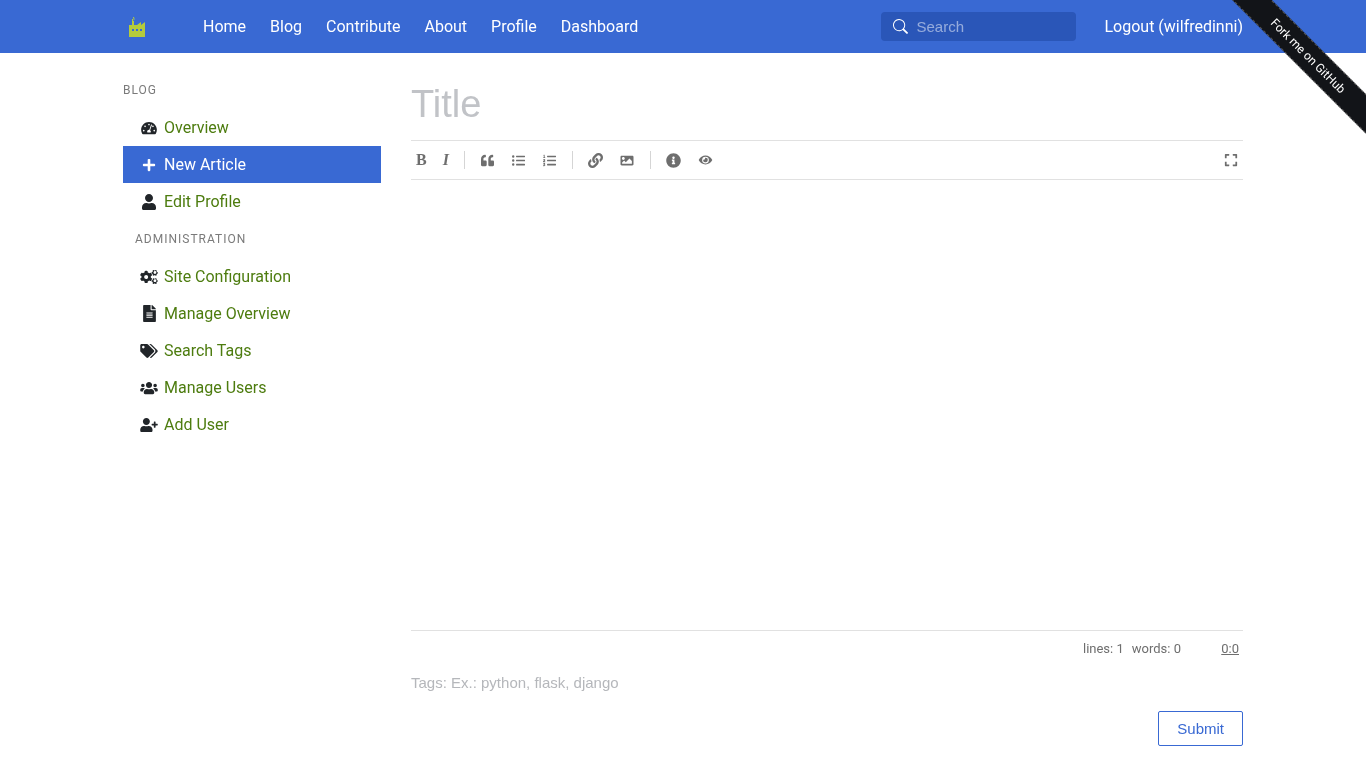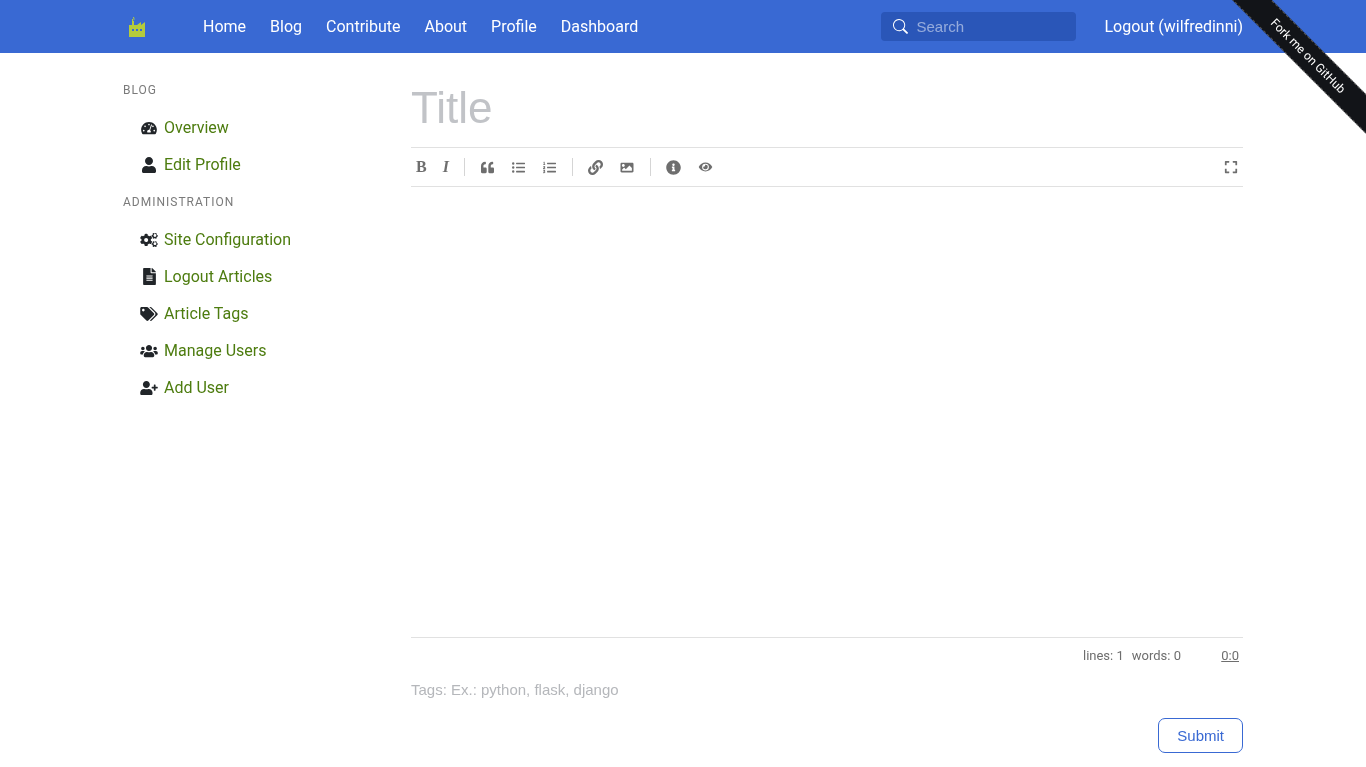--- a/index.html
+++ b/index.html
@@ -102,21 +102,21 @@
     .sidebar {
       width: 258px;
       flex-shrink: 0;
     }
     .sidebar-heading {
       color: #7a7a7a;
       font-size: 12px;
       letter-spacing: 1px;
       padding: 0 0 12px 0;
     }
-    .sidebar-heading.admin { margin-top: 12px; }
+    .sidebar-heading.admin { margin-top: 12px; margin-left: 12px; }
     .sidebar-list { list-style: none; }
     .sidebar-item {
       display: flex;
       align-items: center;
       padding: 9px 15px;
       color: #4d7c0f;
       font-size: 16px;
       cursor: pointer;
     }
     .sidebar-item .icon-slot {
@@ -133,21 +133,21 @@
     }
     .sidebar-item.active .icon-slot { color: #fff; }
     
     .main {
       flex: 1;
       padding-left: 30px;
     }
     .title-input {
       border: none;
       outline: none;
-      font-size: 44px;
+      font-size: 38px;
       font-weight: 300;
       color: #8b5cf6;
       width: 100%;
       padding-bottom: 14px;
     }
     .title-input::placeholder { color: #c1c3c7; }
     
     .editor-wrap {
       border-top: 1px solid #e1e1e1;
       border-bottom: 1px solid #e1e1e1;
@@ -198,21 +198,21 @@
       color: #212529;
       padding: 8px 0 14px 0;
     }
     .tags-input::placeholder { color: #b5b7bb; }
     
     .submit-wrap { display: flex; justify-content: flex-end; margin-top: 6px; margin-bottom: 28px; }
     .submit-btn {
       background: #fff;
       border: 1px solid #3969d3;
       color: #3969d3;
-      border-radius: 7px;
+      border-radius: 2px;
       padding: 8px 18px;
       font-size: 15px;
       cursor: pointer;
     }
   </style>
 </head>
 <body>
 
 <div class="navbar">
   <div class="navbar-inner">
@@ -250,20 +250,28 @@
     <div class="sidebar-heading">BLOG</div>
     <ul class="sidebar-list">
       <li class="sidebar-item">
         <span class="icon-slot">
           <svg width="18" height="14" viewBox="0 0 576 512">
               <path fill="currentColor" d="M288 32C129 32 0 161 0 320c0 52.8 14.3 102.3 39.1 144.8 5.6 9.6 16.3 15.2 27.4 15.2h443c11.1 0 21.8-5.6 27.4-15.2C561.8 422.3 576 372.8 576 320c0-159-129-288-288-288zm0 64c14.7 0 26.6 10.1 30.3 23.7-1.1 2.3-2.6 4.2-3.5 6.7l-9.2 27.7c-5.1 3.5-11 6-17.6 6-17.7 0-32-14.3-32-32S270.3 96 288 96zM96 384c-17.7 0-32-14.3-32-32s14.3-32 32-32 32 14.3 32 32-14.3 32-32 32zm48-160c-17.7 0-32-14.3-32-32s14.3-32 32-32 32 14.3 32 32-14.3 32-32 32zm246.8-72.4-61 182.9c15.8 12.6 26.2 31.7 26.2 53.5 0 12-3.6 23-9.1 32.6H229c-5.5-9.6-9.1-20.6-9.1-32.6 0-37.9 30.7-68.6 68.6-68.6 4.5 0 8.7.9 12.9 1.7l61-182.9c3.4-10.1 14.2-15.5 24.3-12.2s15.5 14.2 12.2 24.3l-8.1 24.3zM432 224c-17.7 0-32-14.3-32-32s14.3-32 32-32 32 14.3 32 32-14.3 32-32 32zm48 160c-17.7 0-32-14.3-32-32s14.3-32 32-32 32 14.3 32 32-14.3 32-32 32z"></path>
             </svg>
         </span>
         <span>Overview</span>
       </li>
+      <li class="sidebar-item active">
+        <span class="icon-slot">
+          <svg width="14" height="14" viewBox="0 0 448 512">
+              <path fill="currentColor" d="M416 208H272V64c0-17.7-14.3-32-32-32h-32c-17.7 0-32 14.3-32 32v144H32c-17.7 0-32 14.3-32 32v32c0 17.7 14.3 32 32 32h144v144c0 17.7 14.3 32 32 32h32c17.7 0 32-14.3 32-32V304h144c17.7 0 32-14.3 32-32v-32c0-17.7-14.3-32-32-32z"></path>
+            </svg>
+        </span>
+        <span>New Article</span>
+      </li>
       <li class="sidebar-item">
         <span class="icon-slot">
           <svg width="14" height="16" viewBox="0 0 448 512">
               <path fill="currentColor" d="M224 256c70.7 0 128-57.3 128-128S294.7 0 224 0 96 57.3 96 128s57.3 128 128 128zm89.6 32h-16.7c-22.2 10.2-46.9 16-72.9 16s-50.6-5.8-72.9-16h-16.7C60.2 288 0 348.2 0 422.4V464c0 26.5 21.5 48 48 48h352c26.5 0 48-21.5 48-48v-41.6c0-74.2-60.2-134.4-134.4-134.4z"></path>
             </svg>
         </span>
         <span>Edit Profile</span>
       </li>
     </ul>
     <div class="sidebar-heading admin">ADMINISTRATION</div>
@@ -275,29 +283,29 @@
             </svg>
         </span>
         <span>Site Configuration</span>
       </li>
       <li class="sidebar-item">
         <span class="icon-slot">
           <svg width="13" height="17" viewBox="0 0 384 512">
               <path fill="currentColor" d="M224 136V0H24C10.7 0 0 10.7 0 24v464c0 13.3 10.7 24 24 24h336c13.3 0 24-10.7 24-24V160H248c-13.2 0-24-10.8-24-24zm64 236c0 6.6-5.4 12-12 12H108c-6.6 0-12-5.4-12-12v-8c0-6.6 5.4-12 12-12h168c6.6 0 12 5.4 12 12v8zm0-64c0 6.6-5.4 12-12 12H108c-6.6 0-12-5.4-12-12v-8c0-6.6 5.4-12 12-12h168c6.6 0 12 5.4 12 12v8zm0-72v8c0 6.6-5.4 12-12 12H108c-6.6 0-12-5.4-12-12v-8c0-6.6 5.4-12 12-12h168c6.6 0 12 5.4 12 12zm96-114.1v6.1H256V0h6.1c6.4 0 12.5 2.5 17 7l97.9 98c4.5 4.5 7 10.6 7 16.9z"></path>
             </svg>
         </span>
-        <span>Logout Articles</span>
+        <span>Manage Overview</span>
       </li>
       <li class="sidebar-item">
         <span class="icon-slot">
           <svg width="18" height="14" viewBox="0 0 640 512">
               <path fill="currentColor" d="M497.9 225.9L286.1 14.1A48 48 0 0 0 252.1 0H48C21.5 0 0 21.5 0 48v204.1a48 48 0 0 0 14.1 34l211.8 211.8c18.7 18.7 49.1 18.7 67.9 0l204.1-204.1c18.8-18.7 18.8-49.1 0-67.9zM112 160c-26.5 0-48-21.5-48-48s21.5-48 48-48 48 21.5 48 48-21.5 48-48 48zm513.9 133.8L421.8 497.9c-18.7 18.7-49.1 18.7-67.9 0l-.4-.4L527.6 323.4c17-17 26.4-39.6 26.4-63.6s-9.4-46.6-26.4-63.6L331.4 0h48.7a48 48 0 0 1 34 14.1l211.8 211.8c18.8 18.7 18.8 49.1 0 67.9z"></path>
             </svg>
         </span>
-        <span>Article Tags</span>
+        <span>Search Tags</span>
       </li>
       <li class="sidebar-item">
         <span class="icon-slot">
           <svg width="20" height="14" viewBox="0 0 640 512">
               <path fill="currentColor" d="M96 224c35.3 0 64-28.7 64-64s-28.7-64-64-64-64 28.7-64 64 28.7 64 64 64zm448 0c35.3 0 64-28.7 64-64s-28.7-64-64-64-64 28.7-64 64 28.7 64 64 64zm32 32h-64c-17.6 0-33.5 7.1-45.1 18.6 40.3 22.1 68.9 62 75.1 109.4h66c17.7 0 32-14.3 32-32v-32c0-35.3-28.7-64-64-64zm-256 0c61.9 0 112-50.1 112-112S381.9 32 320 32 208 82.1 208 144s50.1 112 112 112zm76.8 32h-8.3c-20.8 10-43.9 16-68.5 16s-47.6-6-68.5-16h-8.3C179.6 288 128 339.6 128 403.2V432c0 26.5 21.5 48 48 48h288c26.5 0 48-21.5 48-48v-28.8c0-63.6-51.6-115.2-115.2-115.2zm-223.7-13.4C161.5 263.1 145.6 256 128 256H64c-35.3 0-64 28.7-64 64v32c0 17.7 14.3 32 32 32h65.9c6.3-47.4 34.9-87.3 75.2-109.4z"></path>
             </svg>
         </span>
         <span>Manage Users</span>
       </li>
       <li class="sidebar-item">

